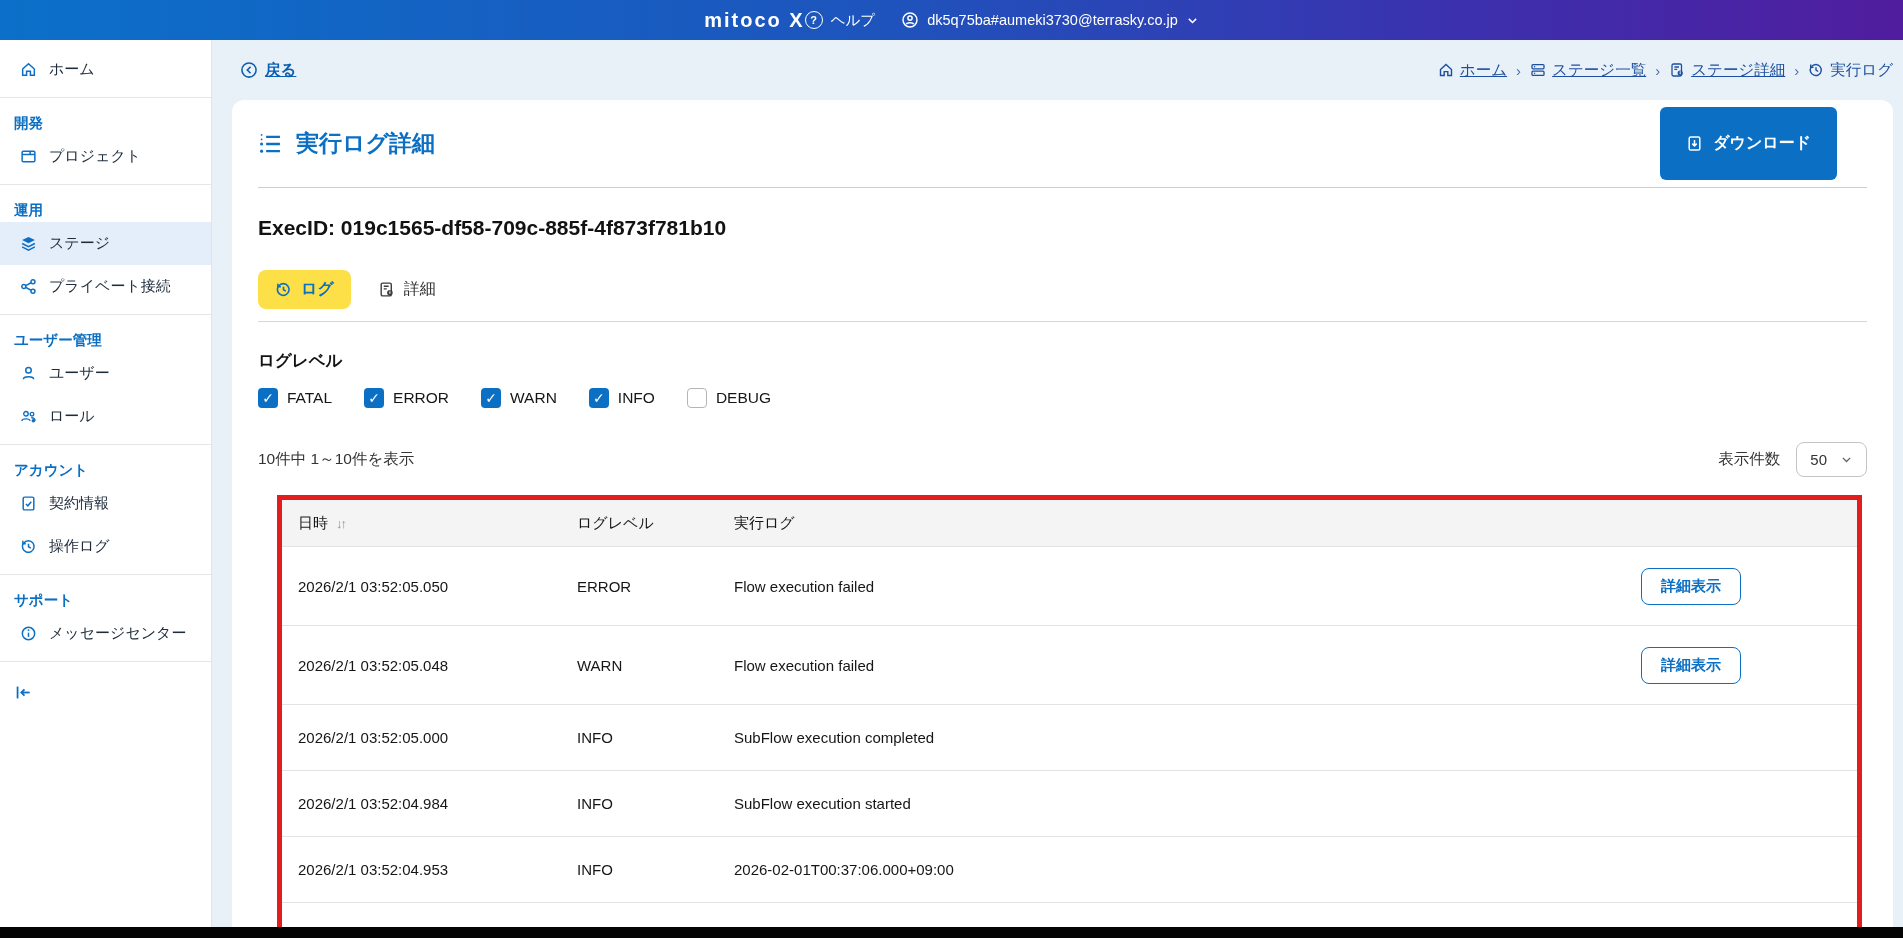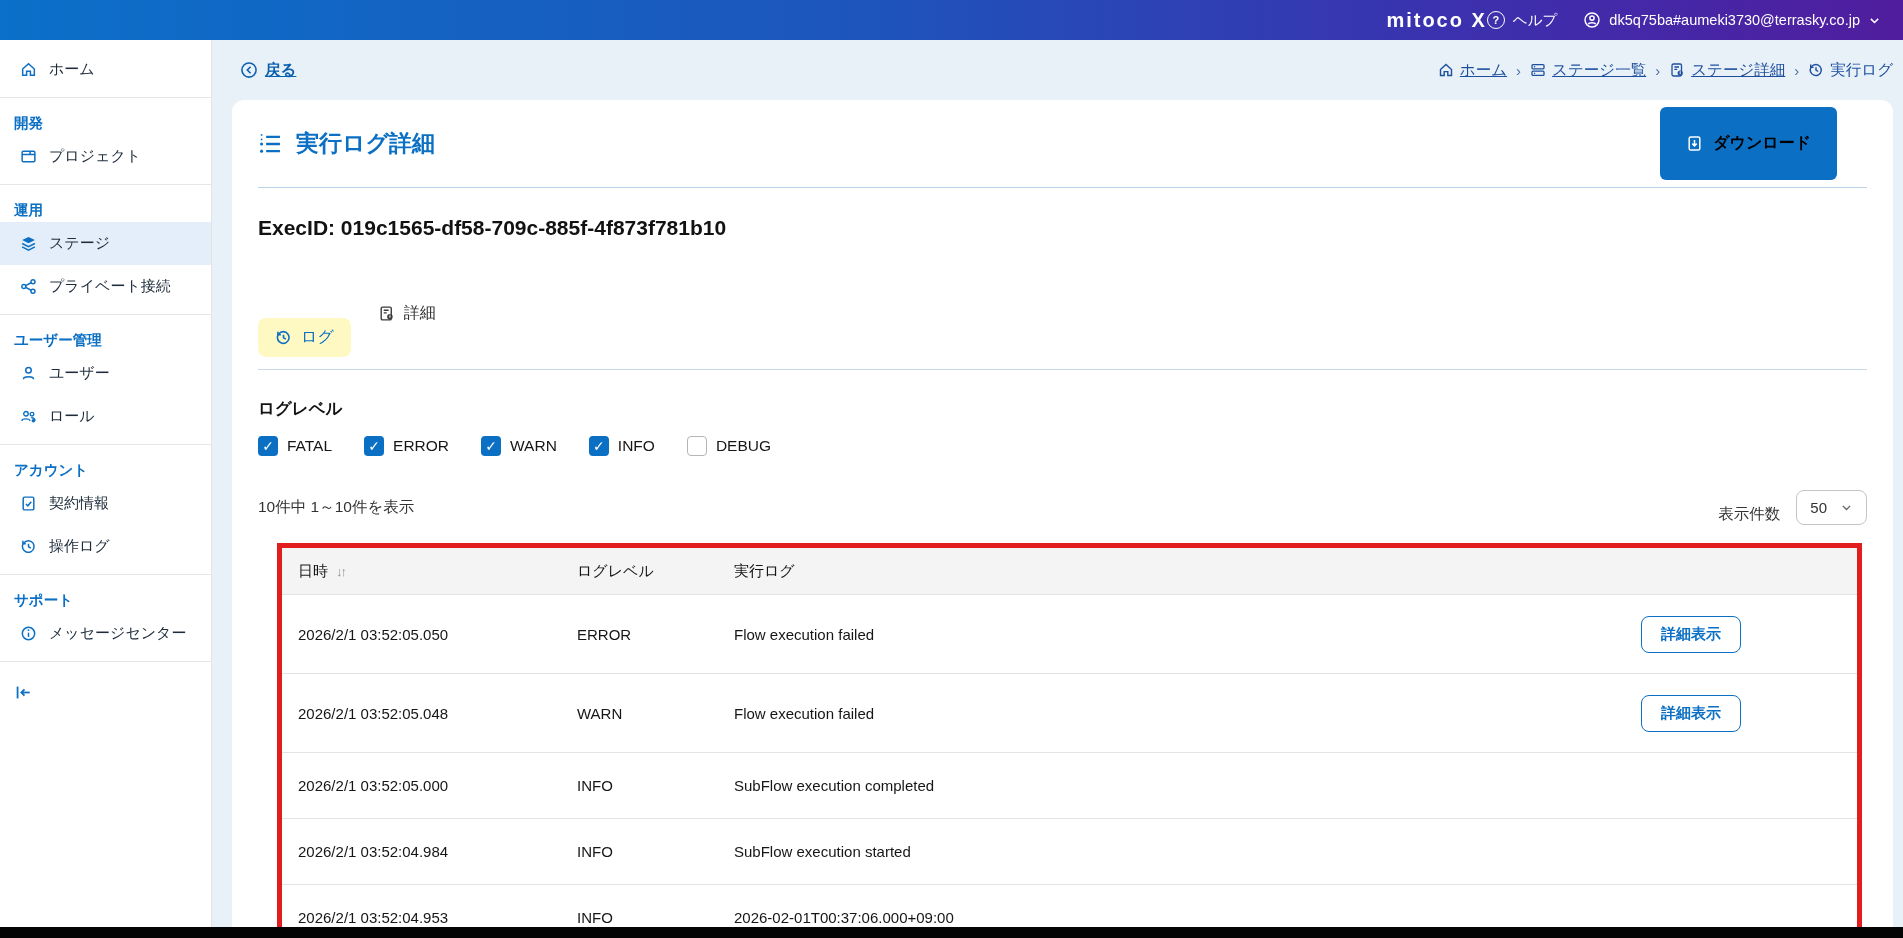--- a/index.html
+++ b/index.html
@@ -3,21 +3,21 @@
 <meta charset="utf-8">
 <style>
   html,body{margin:0;padding:0;overflow:hidden;background:#e8f0f8;}
   *{box-sizing:border-box;}
   body{font-family:"Liberation Sans","DejaVu Sans",sans-serif;color:#1c2a39;}
   .app{position:relative;width:1903px;height:938px;background:#e8f0f8;overflow:hidden;}
 
   
   .topbar{position:absolute;top:0;left:0;width:1903px;height:40px;z-index:6;
     background:linear-gradient(90deg,#0b70c9 0%,#1d55bd 45%,#3a32af 75%,#501d9e 100%);
-    display:flex;align-items:center;justify-content:flex-end;padding:0 22px;color:#fff;}
+    display:flex;align-items:center;justify-content:center;padding:0 22px;color:#fff;}
   .logo{font-size:20px;font-weight:700;letter-spacing:2px;}
   .topbar-right{display:flex;align-items:center;gap:26px;font-size:14.5px;}
   .tb-group{display:flex;align-items:center;gap:8px;cursor:pointer;}
   .circle-ic{width:18px;height:18px;border:1.5px solid #fff;border-radius:50%;display:flex;
     align-items:center;justify-content:center;font-size:11px;font-weight:700;line-height:1;}
   .ic{display:inline-flex;vertical-align:middle;flex:none;}
 
   
   .sidebar{position:absolute;top:40px;left:0;width:212px;height:887px;background:#fff;
     border-right:1px solid #e3e3e3;padding-top:8px;font-size:15px;z-index:2;}
@@ -38,39 +38,39 @@
   .crumb .lbl{text-decoration:underline;}
   .crumb.current .lbl{text-decoration:none;cursor:default;}
   .crumb-sep{color:#4c6fa8;font-size:15px;}
 
   
   .card{position:absolute;top:60px;left:20px;right:10px;bottom:0;background:#fff;
     border-radius:12px 12px 0 0;padding:0 26px;overflow:hidden;}
   .card-header{height:88px;display:flex;align-items:center;justify-content:space-between;
     border-bottom:1px solid #bad3ea;padding-right:30px;}
   .page-title{display:flex;align-items:center;gap:12px;color:#0b6fc4;font-size:23px;font-weight:700;}
-  .btn-primary{display:flex;align-items:center;gap:10px;background:#0b6fc4;color:#000000;border:none;
+  .btn-primary{display:flex;align-items:center;gap:10px;background:#0b6fc4;color:#ffffff;border:none;
     border-radius:6px;padding:26px 26px;font-size:16px;font-weight:700;cursor:pointer;
     font-family:inherit;}
   .execid{margin-top:28px;font-size:21px;font-weight:700;color:#121212;}
   .tabs{margin-top:30px;display:flex;align-items:center;gap:10px;border-bottom:1px solid #c9daeb;
     padding-bottom:12px;}
   .tab{display:flex;align-items:center;gap:9px;padding:9px 17px;border-radius:8px;font-size:16px;cursor:pointer;}
-  .tab.active{background:#fef9c3;color:#0b6fc4;font-weight:400;margin-top:48px;}
+  .tab.active{background:#fde047;color:#0b6fc4;font-weight:700;}
   .tab.inactive{color:#2e2e2e;}
   .tab.inactive .ic{color:#3a3a3a;}
   .loglevel-label{margin-top:28px;font-weight:700;font-size:16.5px;color:#121212;}
   .checkbox-row{margin-top:16px;display:flex;align-items:center;gap:32px;font-size:15.5px;color:#161616;}
   .cb-item{display:flex;align-items:center;gap:9px;cursor:pointer;}
   .cb{width:20px;height:20px;border-radius:4px;display:flex;align-items:center;justify-content:center;}
   .cb.checked{background:#0b6fc4;color:#fff;font-size:14px;font-weight:700;}
   .cb.unchecked{background:#fff;border:1.5px solid #b5b5b5;}
   .list-info-row{margin-top:34px;display:flex;align-items:center;justify-content:space-between;
     font-size:15.5px;color:#333;}
-  .page-size{display:flex;align-items:flex-end;gap:16px;}
+  .page-size{display:flex;align-items:center;gap:16px;}
   .select-box{display:flex;align-items:center;gap:13px;border:1px solid #c4c4c4;border-radius:8px;
     padding:8px 13px;background:#fff;color:#333;cursor:pointer;font-size:15px;}
 
   
   .table-wrap{margin:18px 5px 0 19px;border:5px solid #e11d1d;background:#fff;}
   .trow{display:grid;grid-template-columns:251px 129px 1fr 240px;align-items:center;gap:28px;}
   .thead{background:#f4f4f4;height:46px;font-size:15px;color:#161616;}
   .tcell{padding-left:16px;font-size:15px;color:#161616;}
   .th-sort{color:#8f8f8f;font-size:13px;margin-left:8px;letter-spacing:-2px;}
   .tbody-row{border-top:1px solid #e3e3e3;}

